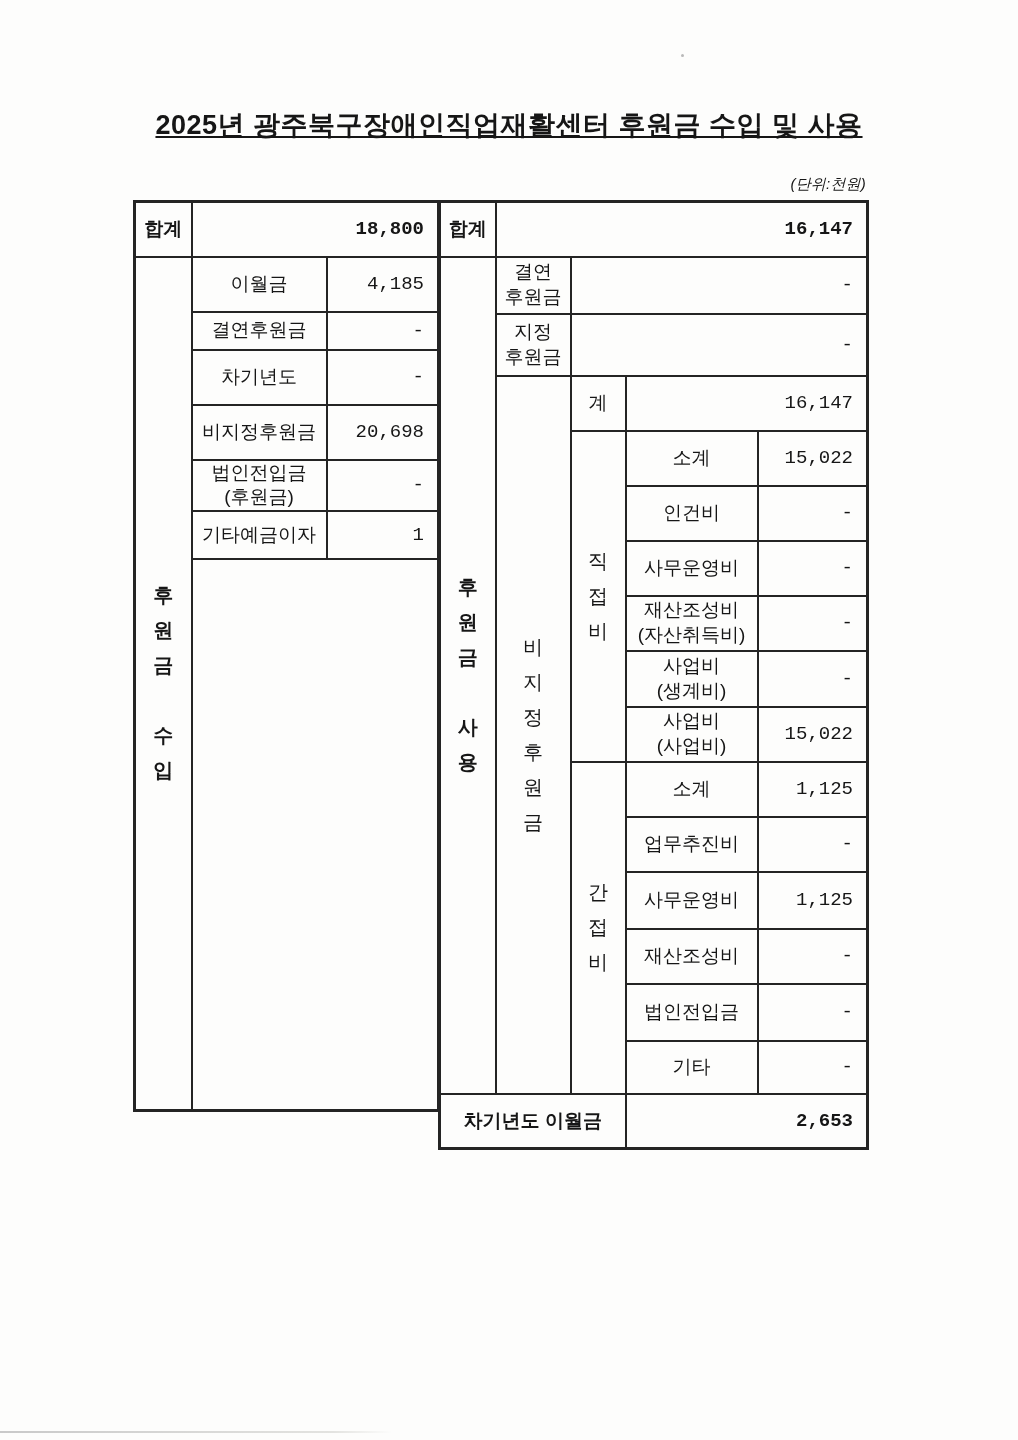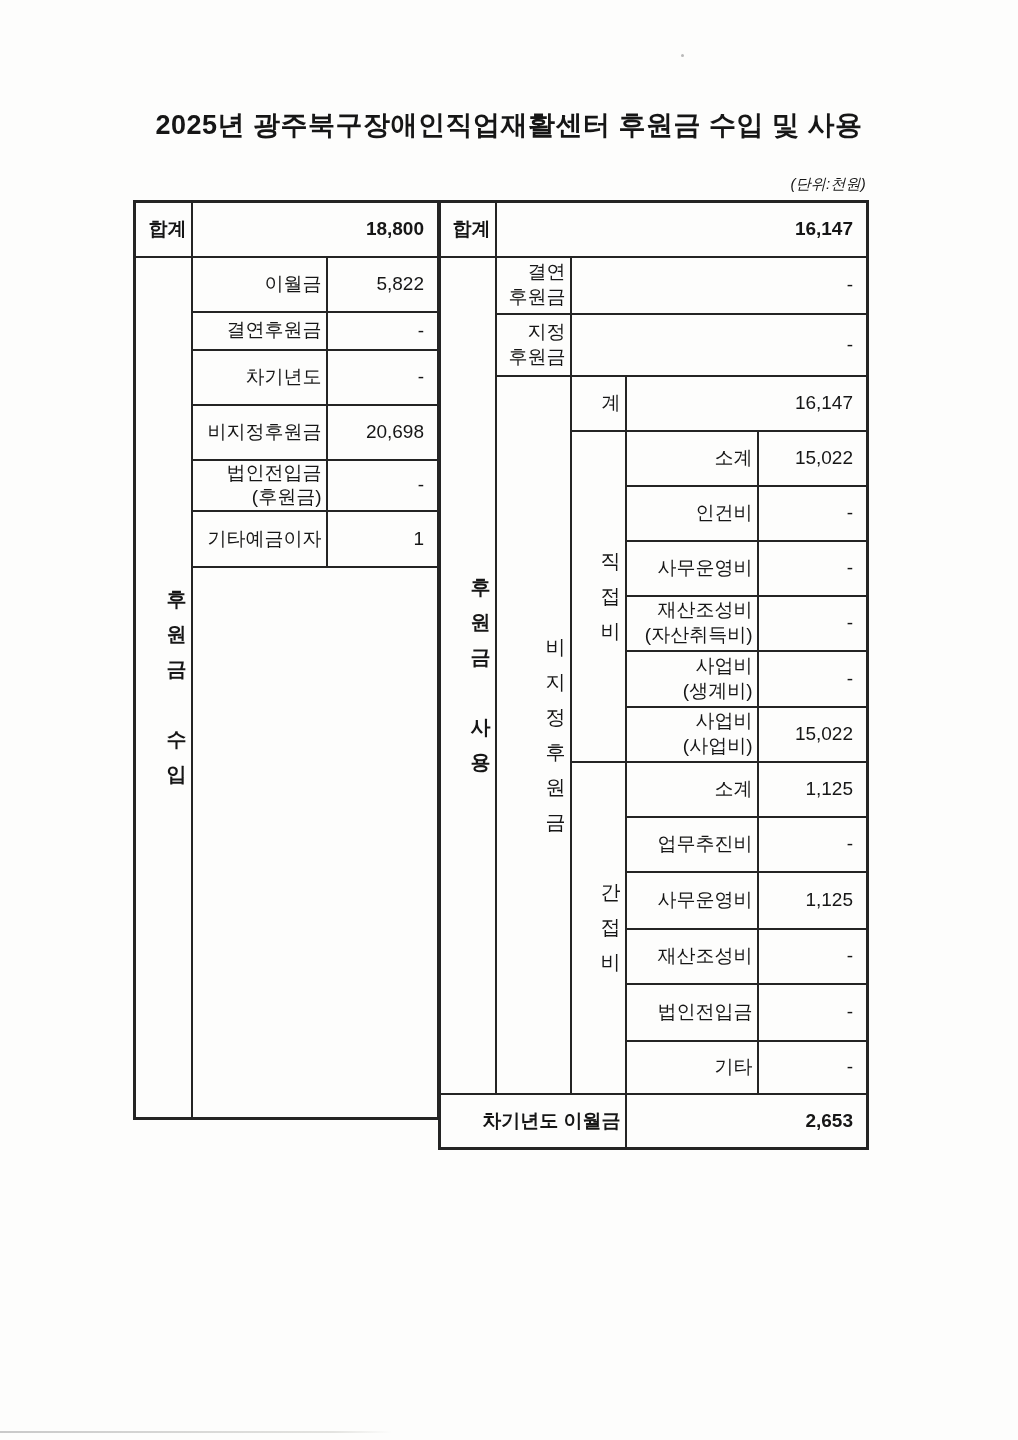--- a/index.html
+++ b/index.html
@@ -7,43 +7,43 @@
     position:relative;
     width:1018px; height:1440px;
     background:#fdfdfc;
     font-family:"Liberation Sans", sans-serif;
     color:#161616;
     overflow:hidden;
   }
   .doc-title {
     position:absolute; top:107px; left:0; width:100%;
     text-align:center;
-    font-size:27px; font-weight:bold; letter-spacing:0.5px;
+    font-size:27px; font-weight:bold; letter-spacing:0.5px;text-decoration:underline;
   }
   .unit-note {
     position:absolute; top:175px; right:152px;
     font-size:15px; letter-spacing:0.2px;font-style:italic;
   }
   .table-wrap {
     position:absolute; left:133px; top:200px;
     display:flex; align-items:flex-start;
   }
   table {
     border-collapse:collapse; table-layout:fixed;
     border:3px solid #242424;
   }
   .usage-table { margin-left:-2px; }
   td {
     border:2px solid #242424;
     font-size:19px;
-    text-align:right; vertical-align:middle;
+    text-align:center; vertical-align:middle;
     padding:0 4px;
     overflow:hidden;
   }
-  td.val { text-align:right; padding-right:13px; }
+  td.val { text-align:right; padding-right:13px;font-family:Liberation Mono, monospace; }
   td.bold { font-weight:bold; }
   .pre { white-space:pre-line; line-height:1.3; }
   .vert {
     white-space:pre-line; line-height:1.75;
     font-size:20px; letter-spacing:0;
   }
   .vert-bold { font-weight:bold; }
   
   .scan-speck {
     position:absolute; top:54px; left:681px;
@@ -79,40 +79,40 @@
         <td class="val bold" colspan="2">18,800</td>
       </tr>
       <tr style="height:55px">
         <td class="vert vert-bold" rowspan="7">후
 원
 금
 
 수
 입</td>
         <td class="pre">이월금</td>
-        <td class="val">5,822</td>
+        <td class="val">4,185</td>
       </tr>
       <tr style="height:38px">
         <td class="pre">결연후원금</td>
         <td class="val">-</td>
       </tr>
       <tr style="height:55px">
         <td class="pre">차기년도</td>
         <td class="val">-</td>
       </tr>
       <tr style="height:55px">
         <td class="pre">비지정후원금</td>
         <td class="val">20,698</td>
       </tr>
       <tr style="height:51px">
         <td class="pre">법인전입금
 (후원금)</td>
         <td class="val">-</td>
       </tr>
-      <tr style="height:56px">
+      <tr style="height:48px">
         <td class="pre">기타예금이자</td>
         <td class="val">1</td>
       </tr>
       <tr style="height:552px">
         <td colspan="2"></td>
       </tr>
     </tbody>
       </table>
 
     <table class="usage-table">

